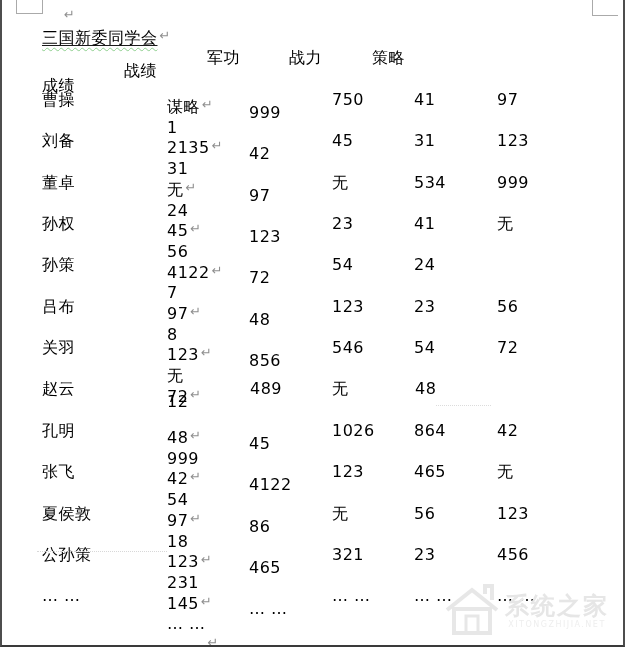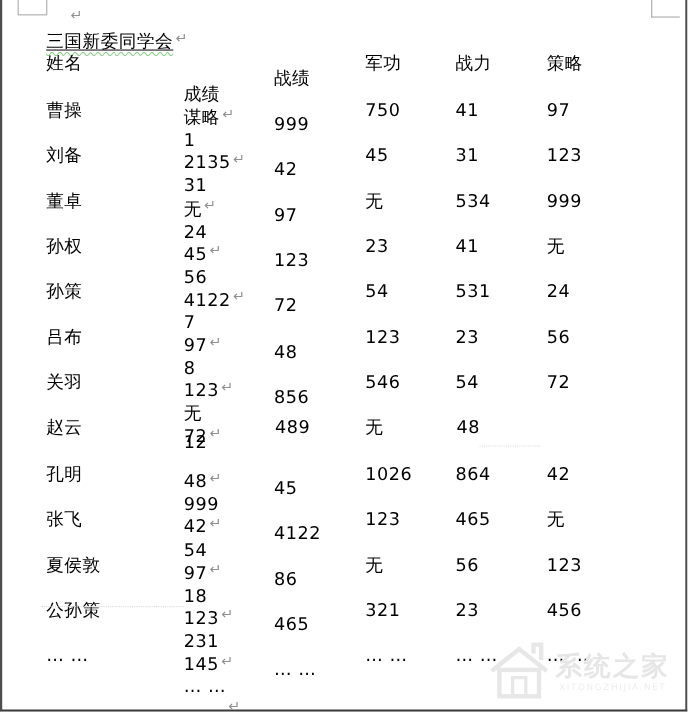--- a/index.html
+++ b/index.html
@@ -92,21 +92,20 @@
     <div class="line blank-line">
         <span class="pilcrow">↵</span>
       </div>
 
     <div class="line">
       <span class="title-wavy"><span class="title-solid">三国新委同学会</span></span>
         <span class="pilcrow">↵</span>
     </div>
 
     <div class="line">
-      <span class="c1">姓名</span>
       <span class="c2">成绩</span>
       <span class="c3">战绩</span>
       <span class="c4">军功</span>
       <span class="c5">战力</span>
       <span class="c6">策略</span>
     </div>
 
     <div class="line">
       <span class="c1"></span>
       <span class="c2 has-mark">
@@ -177,21 +176,20 @@
           <span>4122</span>
           <span class="pilcrow">↵</span>
         </span>
       </div>
 
       <div class="line">
         <span class="c1">孙策</span>
         <span class="c2">7</span>
         <span class="c3">72</span>
         <span class="c4">54</span>
-        <span class="c5">531</span>
         <span class="c6">24</span>
       </div>
       <div class="line">
         <span class="c1"></span>
         <span class="c2 has-mark">
           <span>97</span>
           <span class="pilcrow">↵</span>
         </span>
       </div>
 

